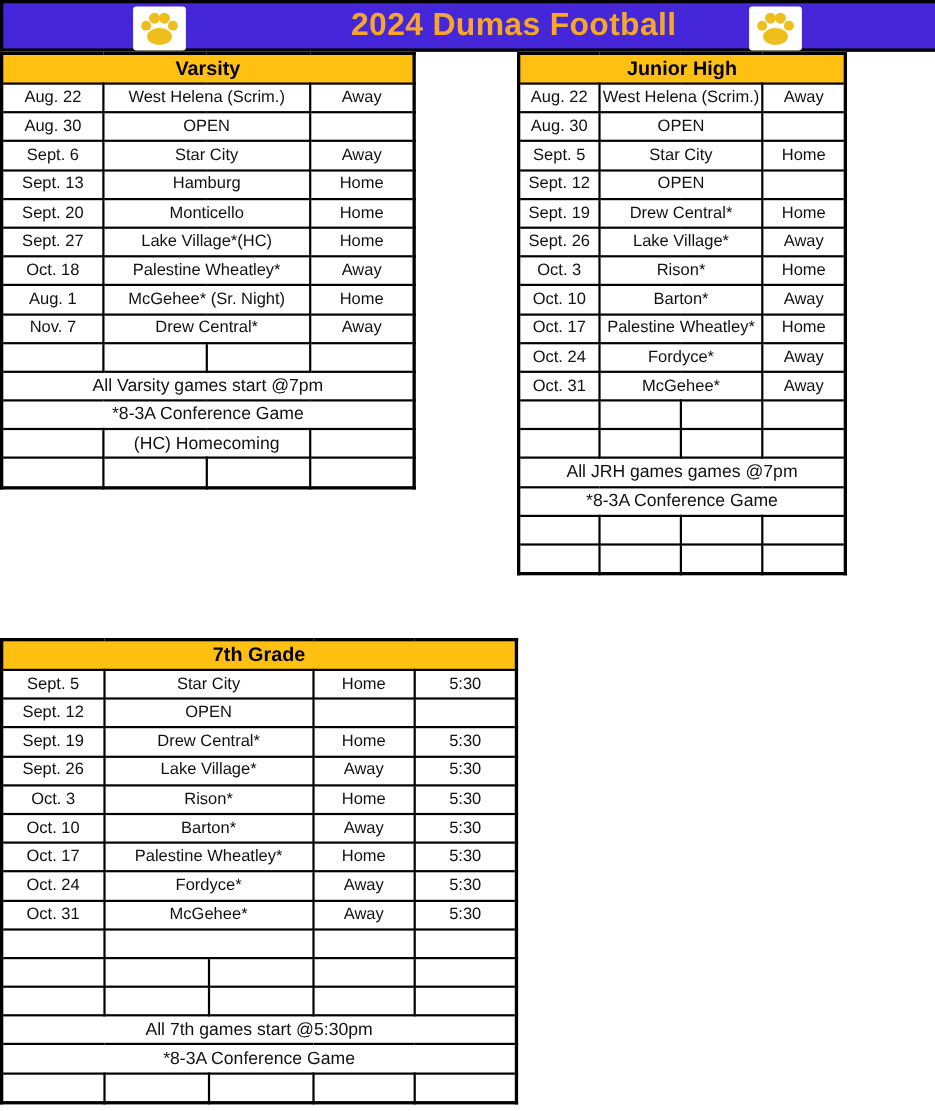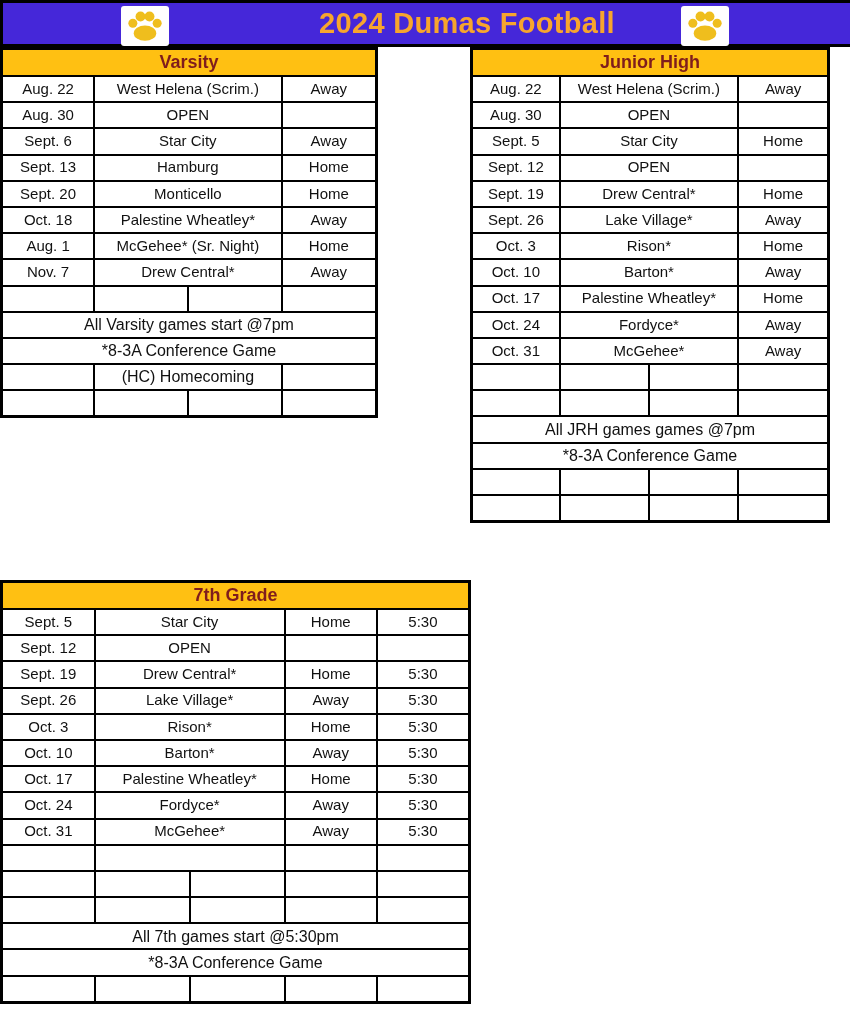--- a/index.html
+++ b/index.html
@@ -8,26 +8,26 @@
   
   .title-band{position:absolute;left:0;top:0;width:844px;height:41px;background:#4527D9;border:3px solid #000;display:flex;align-items:center;justify-content:center;padding-left:42px;}
   .title-band h1{margin:0;font-size:29px;font-weight:bold;color:#F7A52D;letter-spacing:.3px;}
   .paw-box{position:absolute;top:3px;width:48px;height:40px;background:#fff;border-radius:3px;display:flex;align-items:center;justify-content:center;}
   .paw-left{left:118px;}
   .paw-right{left:678px;}
 
   
   table.sched{position:absolute;border-collapse:collapse;table-layout:fixed;border:3px solid #000;background:#fff;}
   table.sched td,table.sched th{border:2px solid #000;padding:0 2px;text-align:center;vertical-align:middle;font-size:15px;white-space:nowrap;overflow:hidden;height:24.2px;line-height:1.1;}
-  table.sched th.head{background:#FFC012;color:#7f1d1d;font-size:18px;font-weight:bold;height:25px;}
+  table.sched th.head{background:#FFC012;color:#000000;font-size:18px;font-weight:bold;height:25px;}
   table.sched td.note{font-size:16px;}
   td.sm{font-size:13.5px;margin-top:28px;}
   td.md{font-size:14.5px;}
   .t-varsity{left:0;top:47px;width:378px;}
-  .t-jrh{left:470px;top:47px;width:360px;}
+  .t-jrh{left:470px;top:47px;width:300px;}
   .t-7th{left:0;top:580px;width:471px;}
   .t-7th td{height:24.5px;}
 </style>
 </head>
 <body>
 
 <div class="title-band">
   <div class="paw-box paw-left">
     <svg width="44" height="36" viewBox="0 0 48 40" aria-hidden="true">
       <ellipse cx="24" cy="28" rx="12.5" ry="8.5" fill="#EFBE1D"></ellipse>
@@ -79,20 +79,25 @@
         <td>Sept. 13</td>
         <td colspan="2">Hamburg</td>
         <td>Home</td>
       </tr>
   <tr>
         <td>Sept. 20</td>
         <td colspan="2">Monticello</td>
         <td>Home</td>
       </tr>
   <tr>
+        <td>Sept. 27</td>
+        <td colspan="2">Lake Village*(HC)</td>
+        <td>Home</td>
+      </tr>
+  <tr>
         <td>Oct. 18</td>
         <td class="sm" colspan="2">Palestine Wheatley*</td>
         <td>Away</td>
       </tr>
   <tr>
         <td>Aug. 1</td>
         <td class="md" colspan="2">McGehee* (Sr. Night)</td>
         <td>Home</td>
       </tr>
   <tr>

